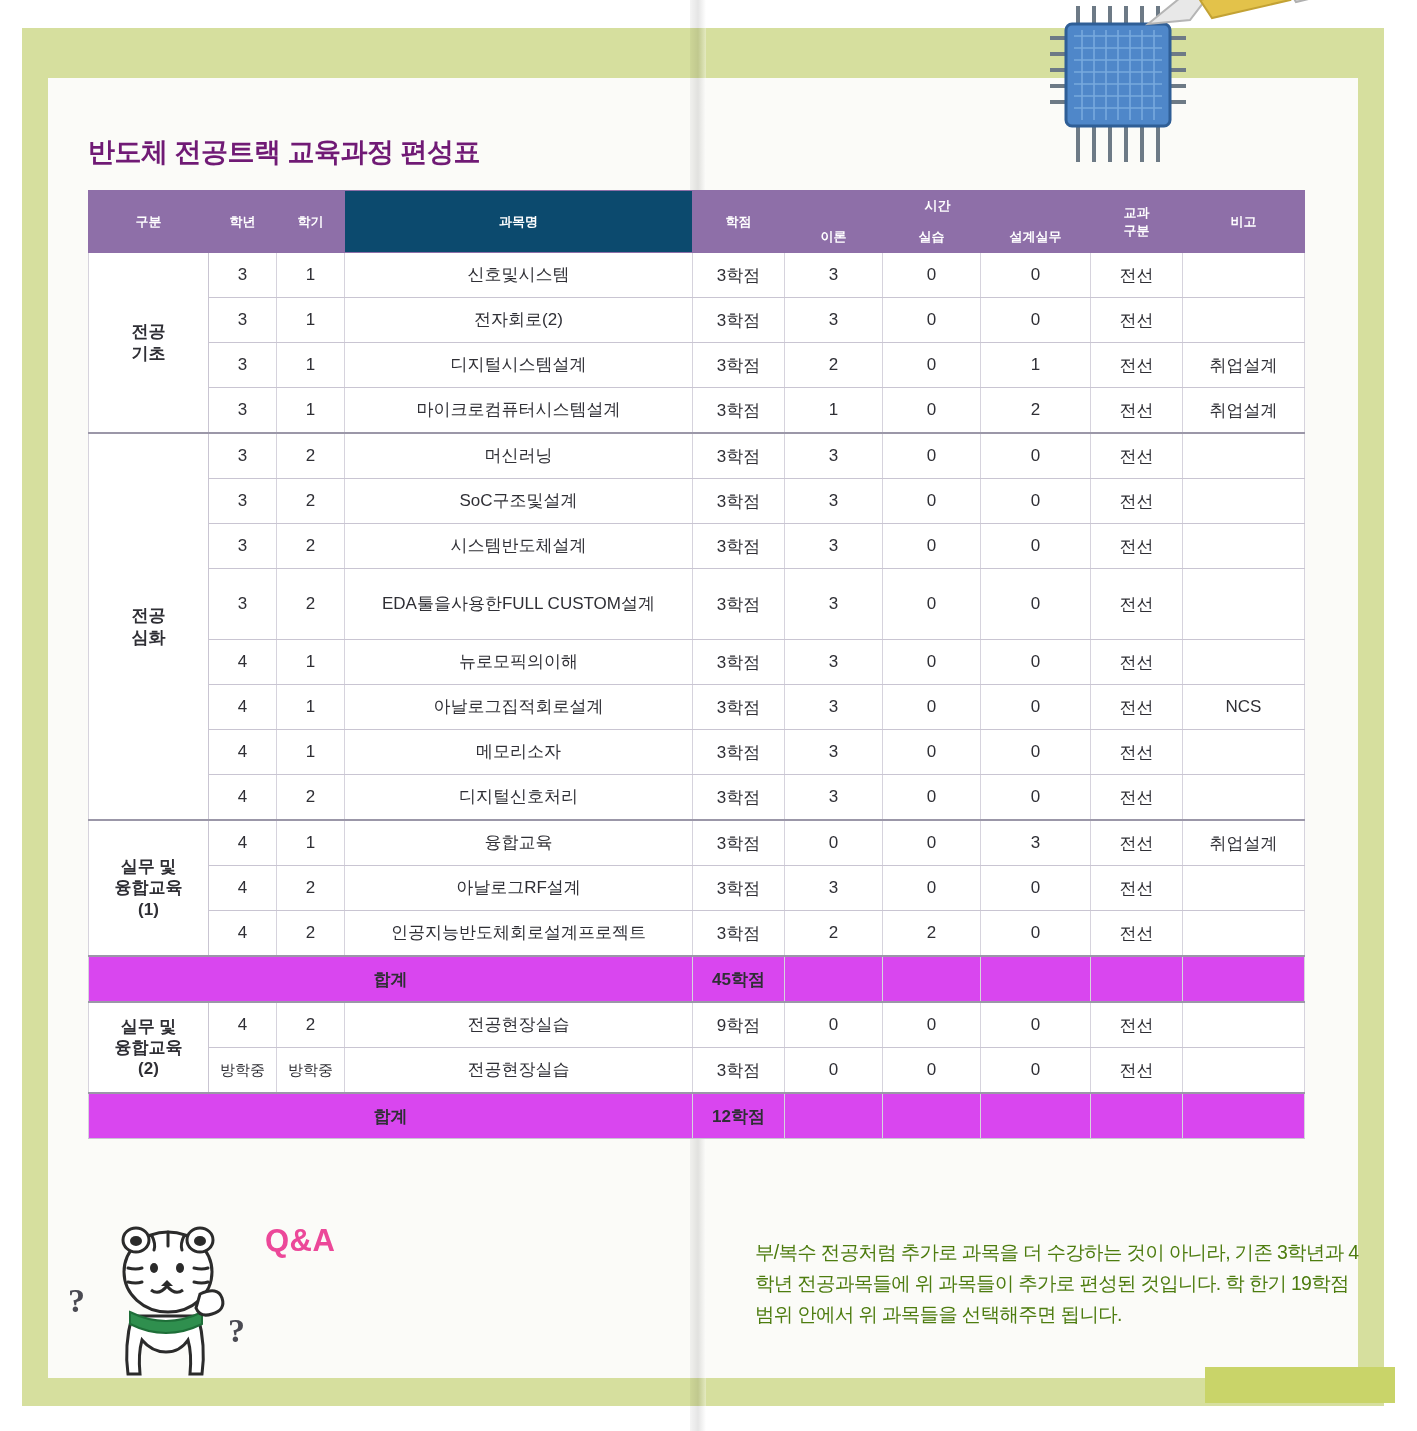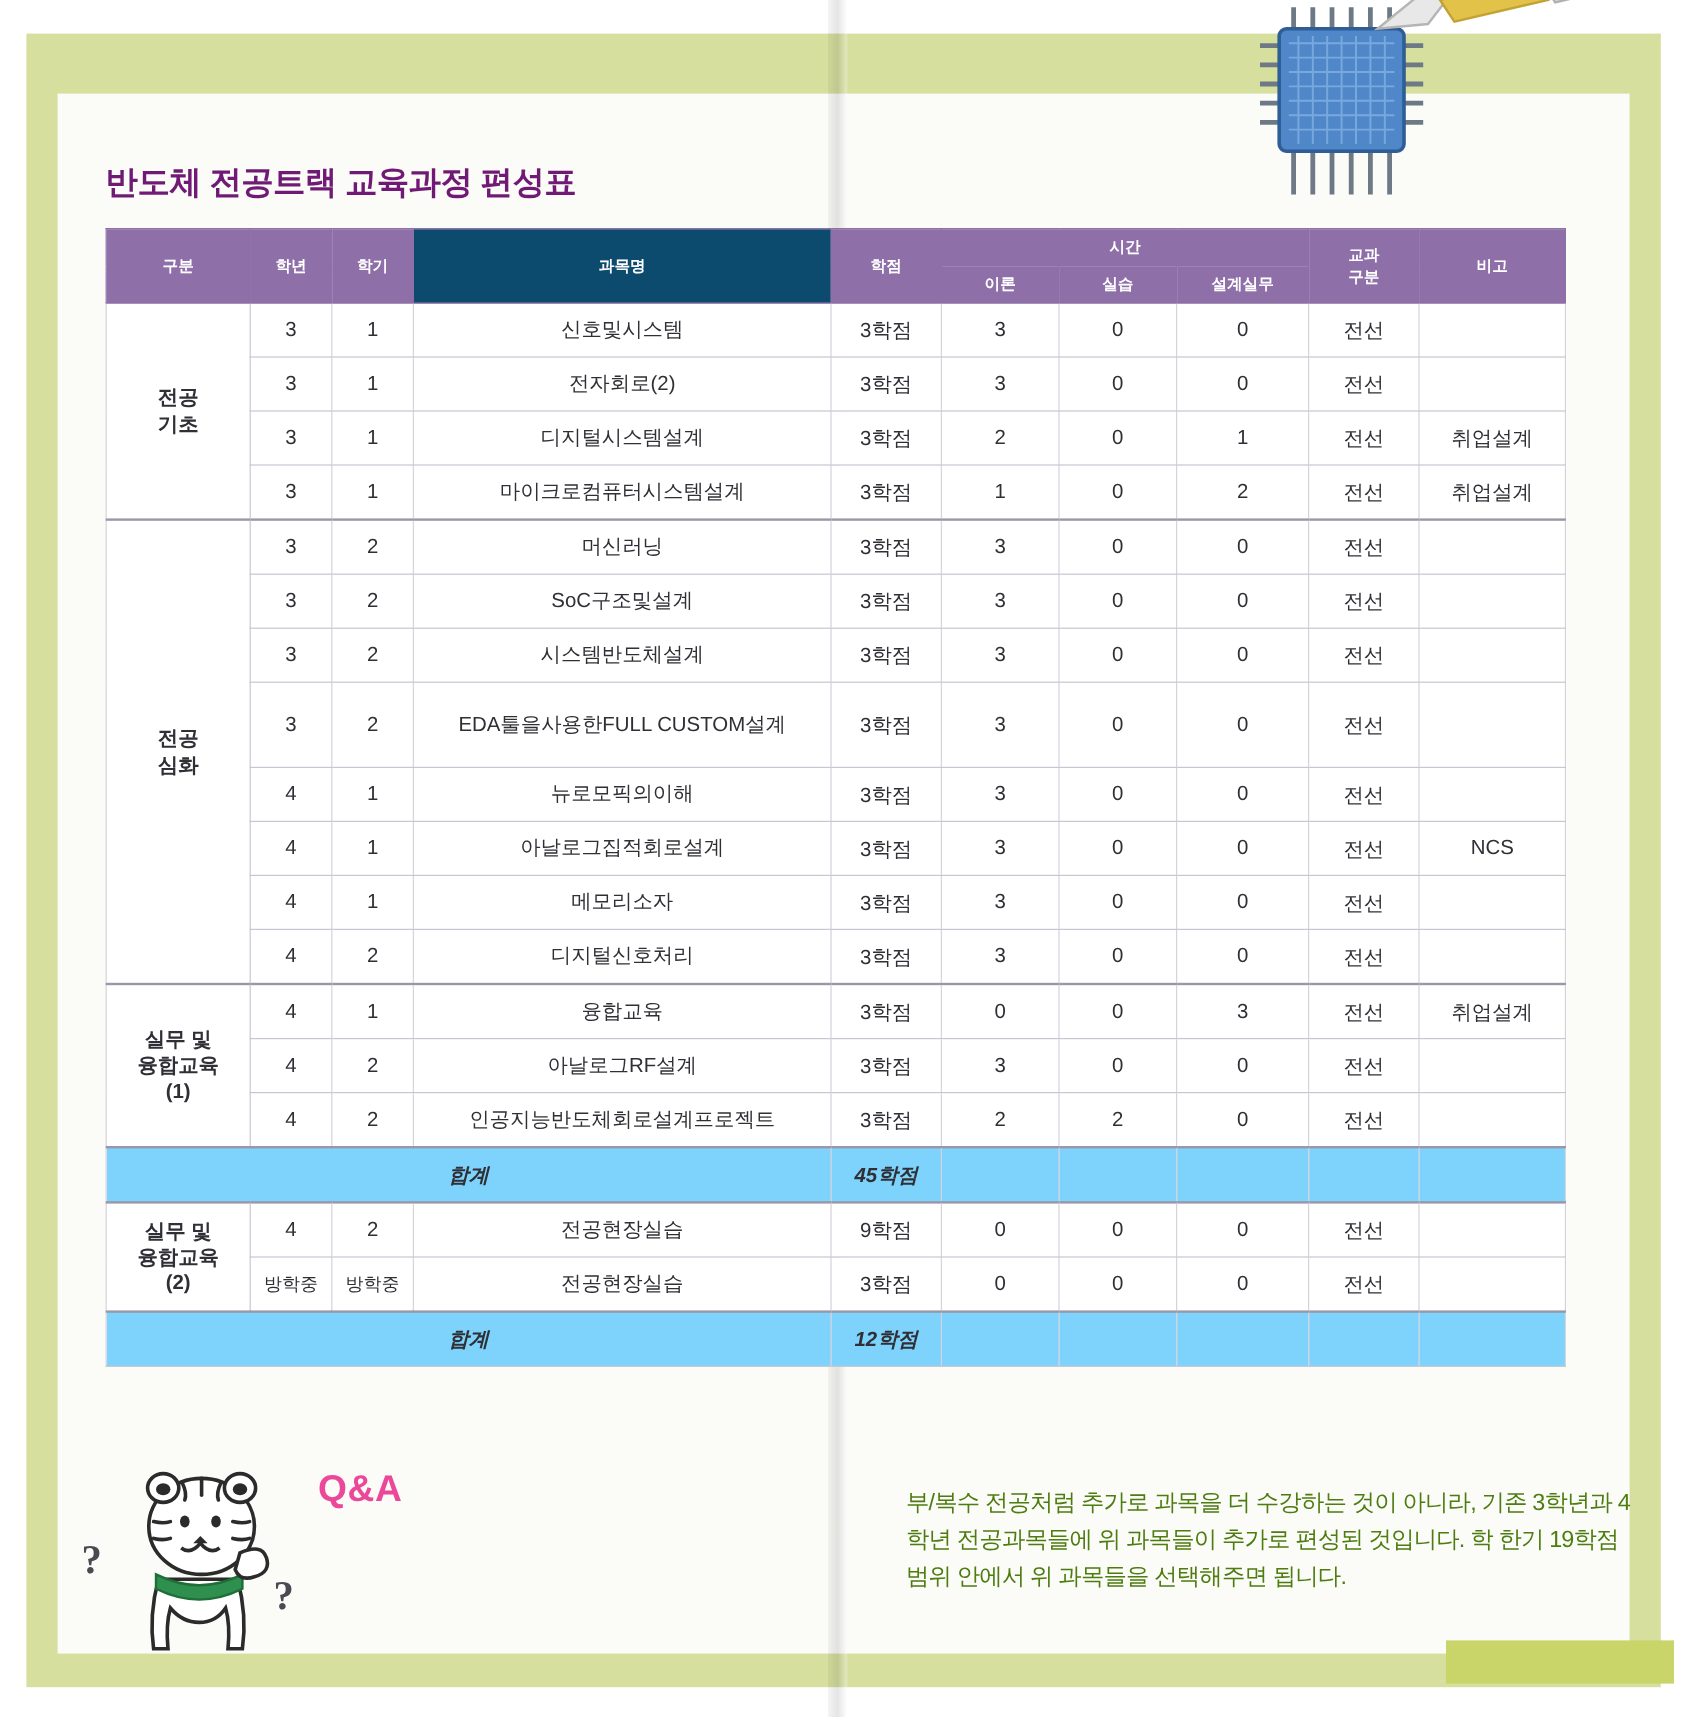--- a/index.html
+++ b/index.html
@@ -97,23 +97,22 @@
     border-right: 1px solid #c9c5d2;
     line-height: 1.25;
   }
   table.curriculum td.subject {
     line-height: 1.2;
   }
   table.curriculum td.first-col {
     border-left: 1px solid #d6d3dd;
   }
   tr.sum td {
-    background: #7dd3fc;
-    font-weight: bold;
-    font-style: italic;
+    background: #d946ef;
+    font-weight: bold;
   }
   tr.thick-top td {
     border-top: 2px solid #9b97a8;
   }
   .sum-label {
     font-weight: bold;
   }
 
   
   .qa-area {

